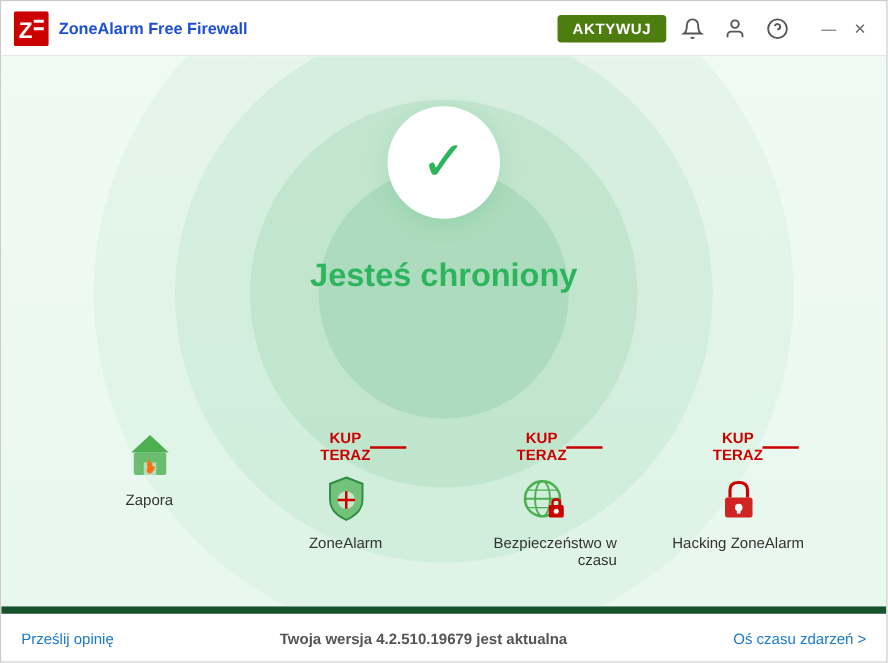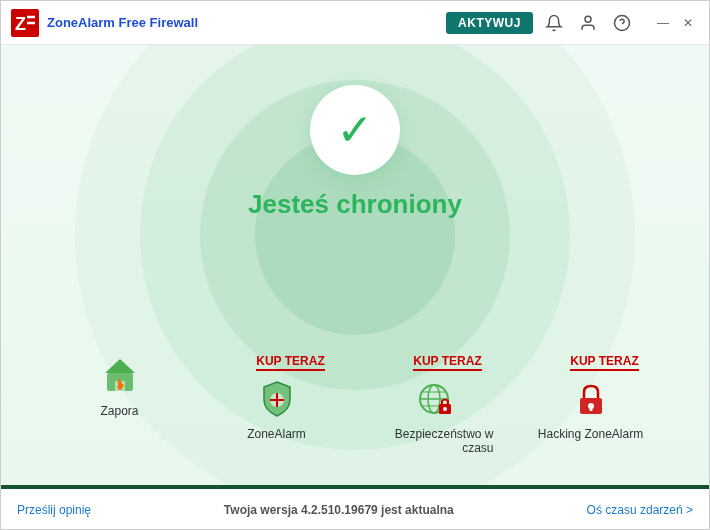--- a/index.html
+++ b/index.html
@@ -35,21 +35,21 @@
       font-size: 13px;
       font-weight: 600;
       color: #1d4ed8;
     }
     .title-bar-right {
       display: flex;
       align-items: center;
       gap: 8px;
     }
     .activate-btn {
-      background: #0f766e;
+      background: #4d7c0f;
       color: #fff;
       border: none;
       border-radius: 3px;
       padding: 4px 12px;
       font-size: 12px;
       font-weight: 700;
       cursor: pointer;
       letter-spacing: 0.5px;
     }
     .icon-btn {
@@ -130,21 +130,21 @@
       justify-content: center;
     }
 
     .checkmark {
       color: #2db55d;
       font-size: 44px;
       line-height: 1;
     }
 
     .protected-text {
-      margin-top: 14px;
+      margin-top: 30px;
       font-size: 26px;
       font-weight: 700;
       color: #2db55d;
       z-index: 10;
       position: relative;
     }
 
     
     .bottom-icons {
       position: absolute;
@@ -183,31 +183,30 @@
 
     .kup-teraz {
       font-size: 12px;
       font-weight: 700;
       color: #cc0000;
       text-align: center;
     }
 
     .kup-teraz-container {
       display: flex;
-      flex-direction: column;
       align-items: center;
       gap: 0;
       margin-left: 28px;
     }
 
     
     .footer {
       height: 46px;
       background: #fff;
-      border-top: 4px solid #14532d;
+      border-top: 6px solid #14532d;
       display: flex;
       align-items: center;
       justify-content: space-between;
       padding: 0 16px;
     }
 
     .footer-link {
       font-size: 12px;
       color: #1a7acc;
       cursor: pointer;

